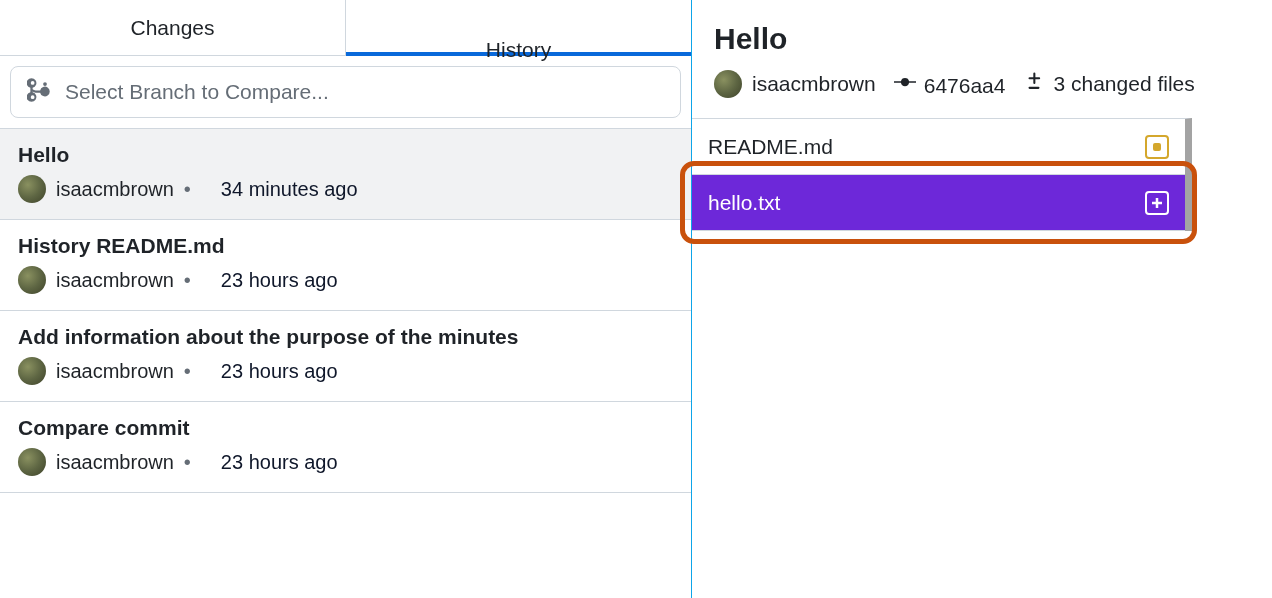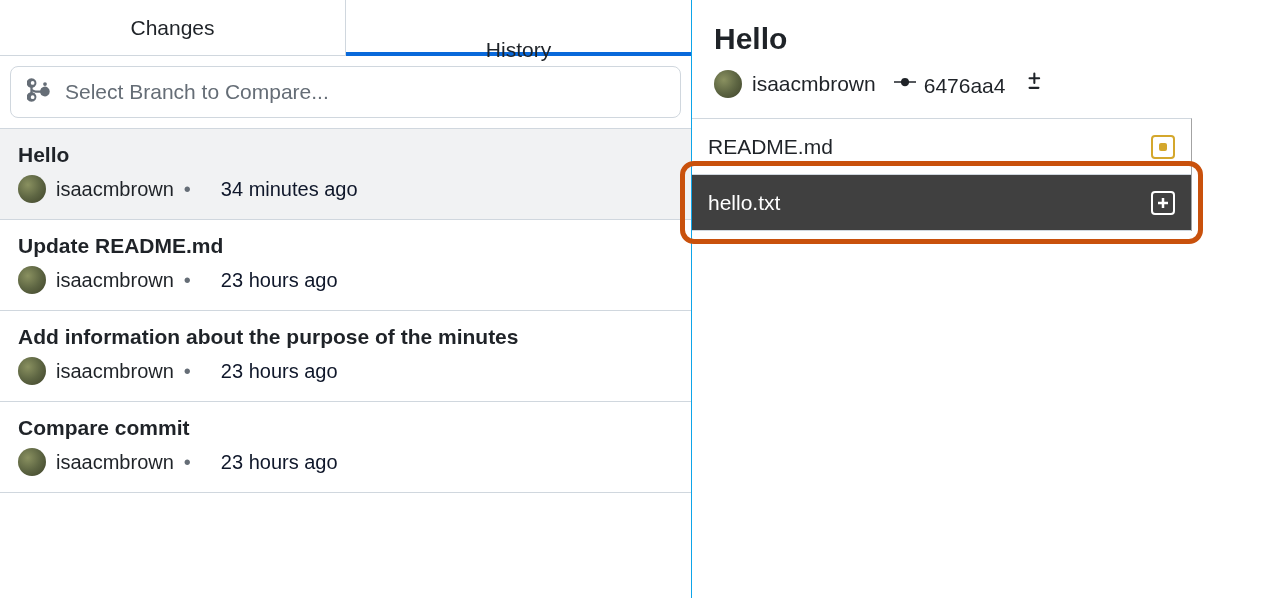--- a/index.html
+++ b/index.html
@@ -126,34 +126,34 @@
       display: flex;
       align-items: center;
       gap: 8px;
     }
     .diff-icon svg { width: 22px; height: 22px; fill: #1f2328; }
 
     .file-list-wrap {
       margin-top: 20px;
       border-top: 1px solid #d0d7de;
       width: 500px;
-      border-right: 1px solid #a3a3a3;
+      border-right: 7px solid #a3a3a3;
     }
     .file-row {
       display: flex;
       align-items: center;
       justify-content: space-between;
       padding: 0 16px;
       height: 56px;
       font-size: 21px;
       border-bottom: 1px solid #d0d7de;
       cursor: pointer;
     }
     .file-row.selected {
-      background: #404040;
+      background: #6d28d9;
       color: #fff;
     }
     .file-row.highlighted {
       position: relative;
     }
     .highlight-ring {
       position: absolute;
       left: -12px;
       right: -12px;
       top: -14px;
@@ -207,21 +207,21 @@
     <div class="commit-item selected">
       <div class="commit-title">Hello</div>
       <div class="commit-meta">
         <span class="avatar"></span>
         <span>isaacmbrown</span>
         <span class="meta-sep">•</span>
         <span class="meta-time">34 minutes ago</span>
       </div>
     </div>
     <div class="commit-item">
-      <div class="commit-title">Update README.md</div>
+      <div class="commit-title">History README.md</div>
       <div class="commit-meta">
         <span class="avatar"></span>
         <span>isaacmbrown</span>
         <span class="meta-sep">•</span>
         <span class="meta-time">23 hours ago</span>
       </div>
     </div>
     <div class="commit-item">
       <div class="commit-title">Add information about the purpose of the minutes</div>
       <div class="commit-meta">
@@ -260,20 +260,21 @@
         </span>
         <span>6476aa4</span>
       </span>
       <span class="detail-changed">
         <span class="diff-icon">
           <svg viewBox="0 0 16 16">
               <path d="M7 1h2v6h6v2H9v6H7V9H1V7h6V1zM1 13h6v2H1v-2z" fill-opacity="0"></path>
               <path d="M7.5 1.75a.75.75 0 0 1 1.5 0V4.5h2.75a.75.75 0 0 1 0 1.5H9v2.75a.75.75 0 0 1-1.5 0V6H4.75a.75.75 0 0 1 0-1.5H7.5V1.75zM4 12.25a.75.75 0 0 1 .75-.75h6.5a.75.75 0 0 1 0 1.5h-6.5a.75.75 0 0 1-.75-.75z"></path>
             </svg>
         </span>
+        <span>3 changed files</span>
       </span>
     </div>
   </div>
 
   <div class="file-list-wrap">
     <div class="file-row">
       <span>README.md</span>
       <span class="status-box status-modified">
           <span class="dot"></span>
         </span>

